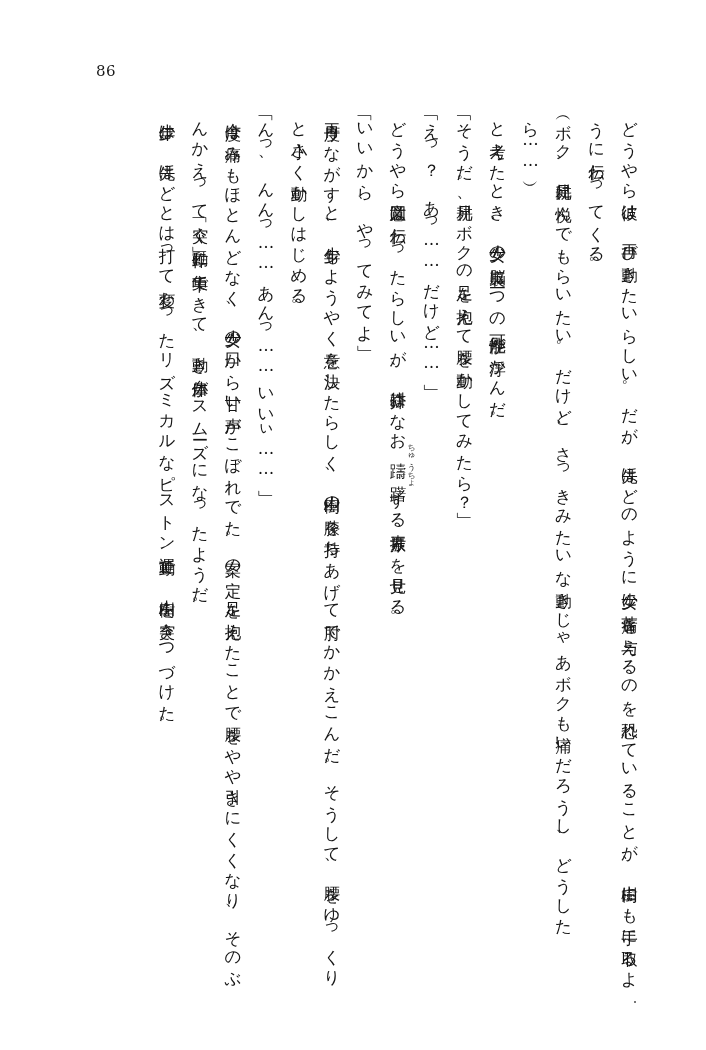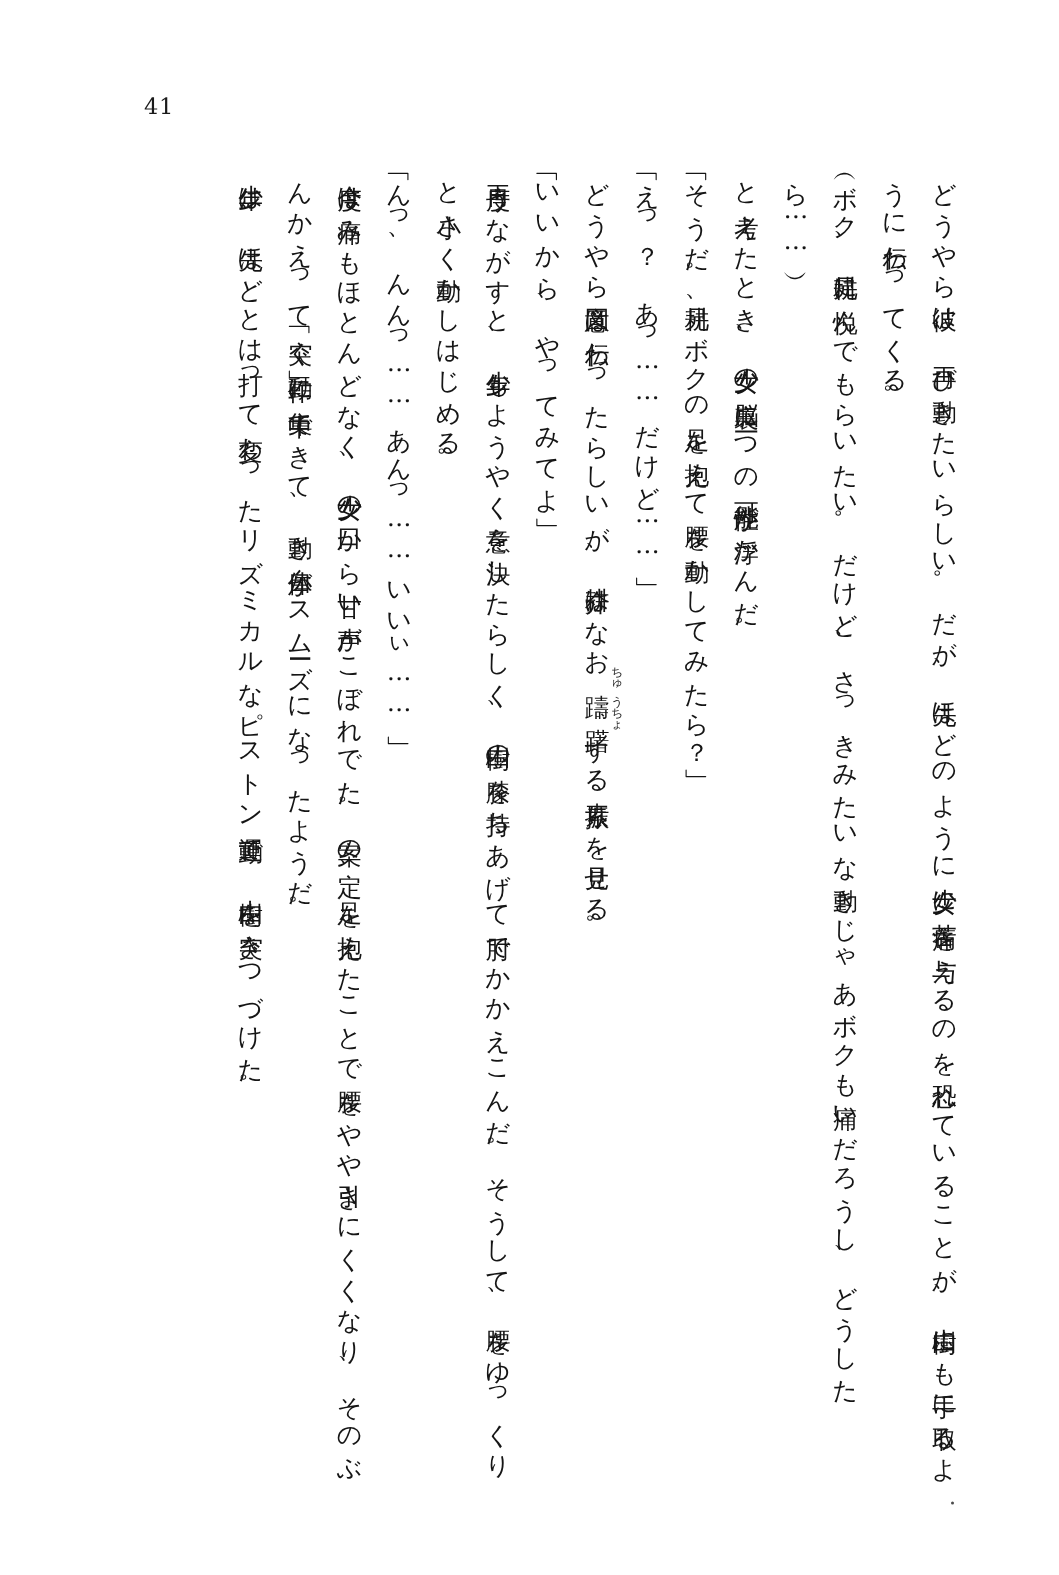--- a/index.html
+++ b/index.html
@@ -68,21 +68,21 @@
     height: 2px;
     background: #4a4a4a;
     border-radius: 50%;
   }
 </style>
 </head>
 <body>
 
 <div class="page">
 
-  <div class="page-number">41</div>
+  <div class="page-number">86</div>
 
   <div class="text-block">
     <p class="para">どうやら彼は、再び動きたいらしい。だが、先ほどのように少女に苦痛を与えるのを恐れていることが、由樹にも手に取るように伝わってくる。</p>
     <p class="para">（ボク、耕兄に悦んでもらいたい。だけど、さっきみたいな動きじゃあボクも痛いだろうし、どうしたら……）</p>
     <p class="para">と考えたとき、少女の脳裏に一つの可能性が浮かんだ。</p>
     <p class="para">「そうだ。耕兄、ボクの足を抱えて腰を動かしてみたら？」</p>
     <p class="para">「えっ？　あっ……だけど……」</p>
     <p class="para">
       <span>どうやら意図は伝わったらしいが、耕介はなお</span><ruby><span>躊躇</span><rt>ちゅうちょ</rt></ruby><span>する素振りを見せる。</span>
     </p>

